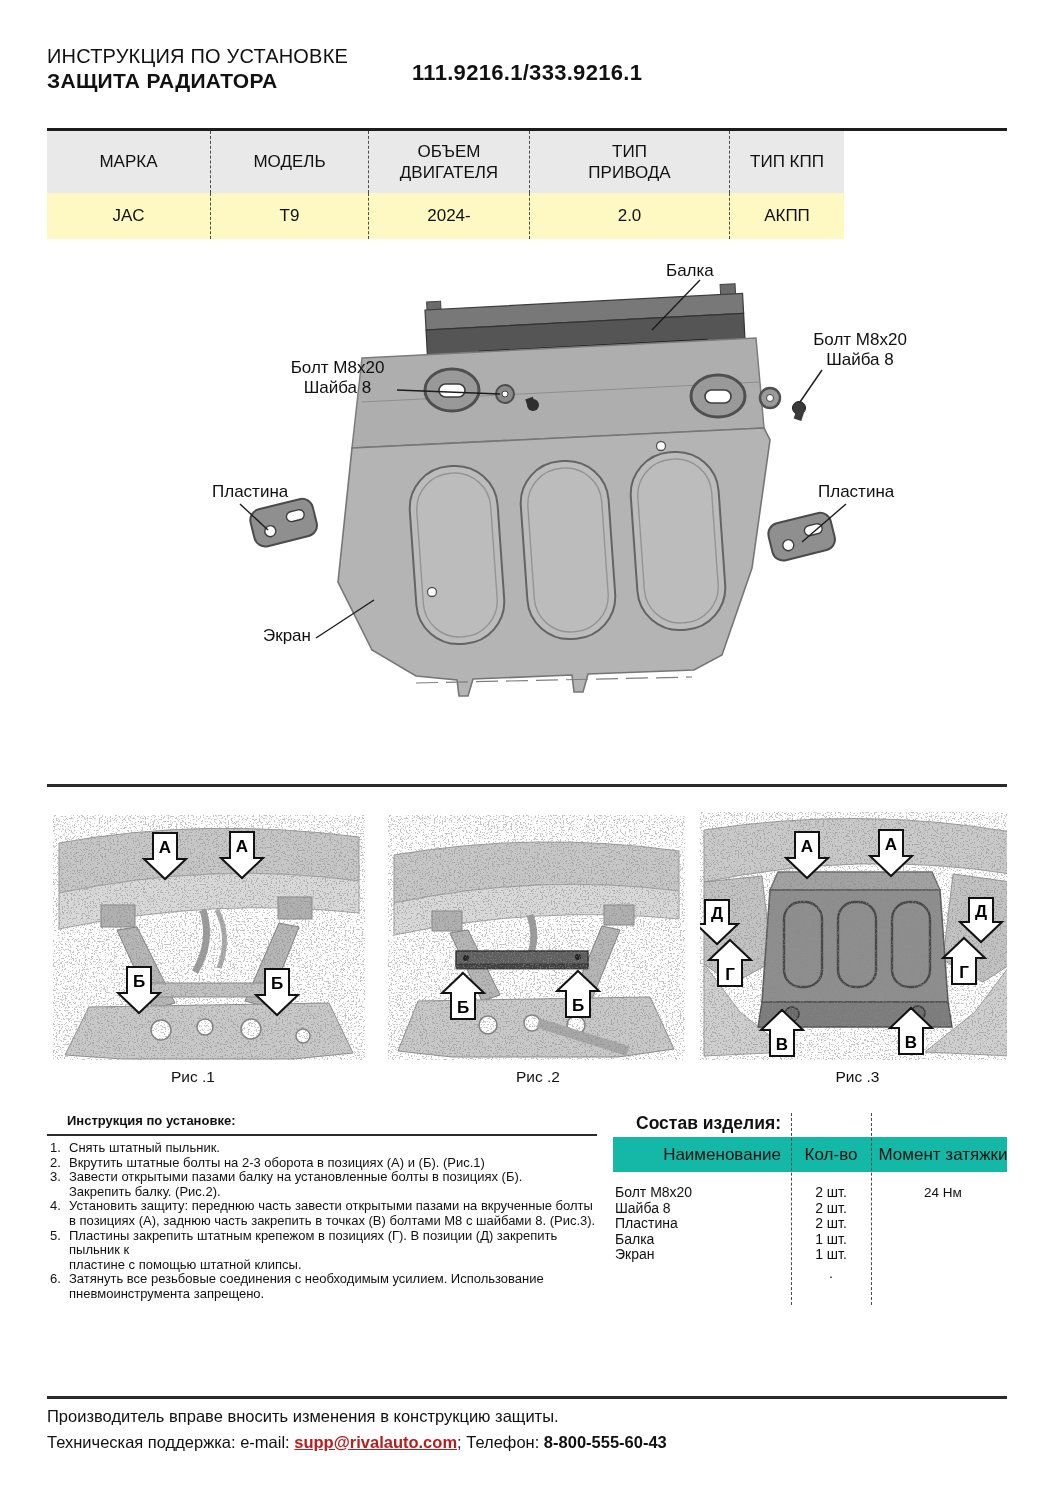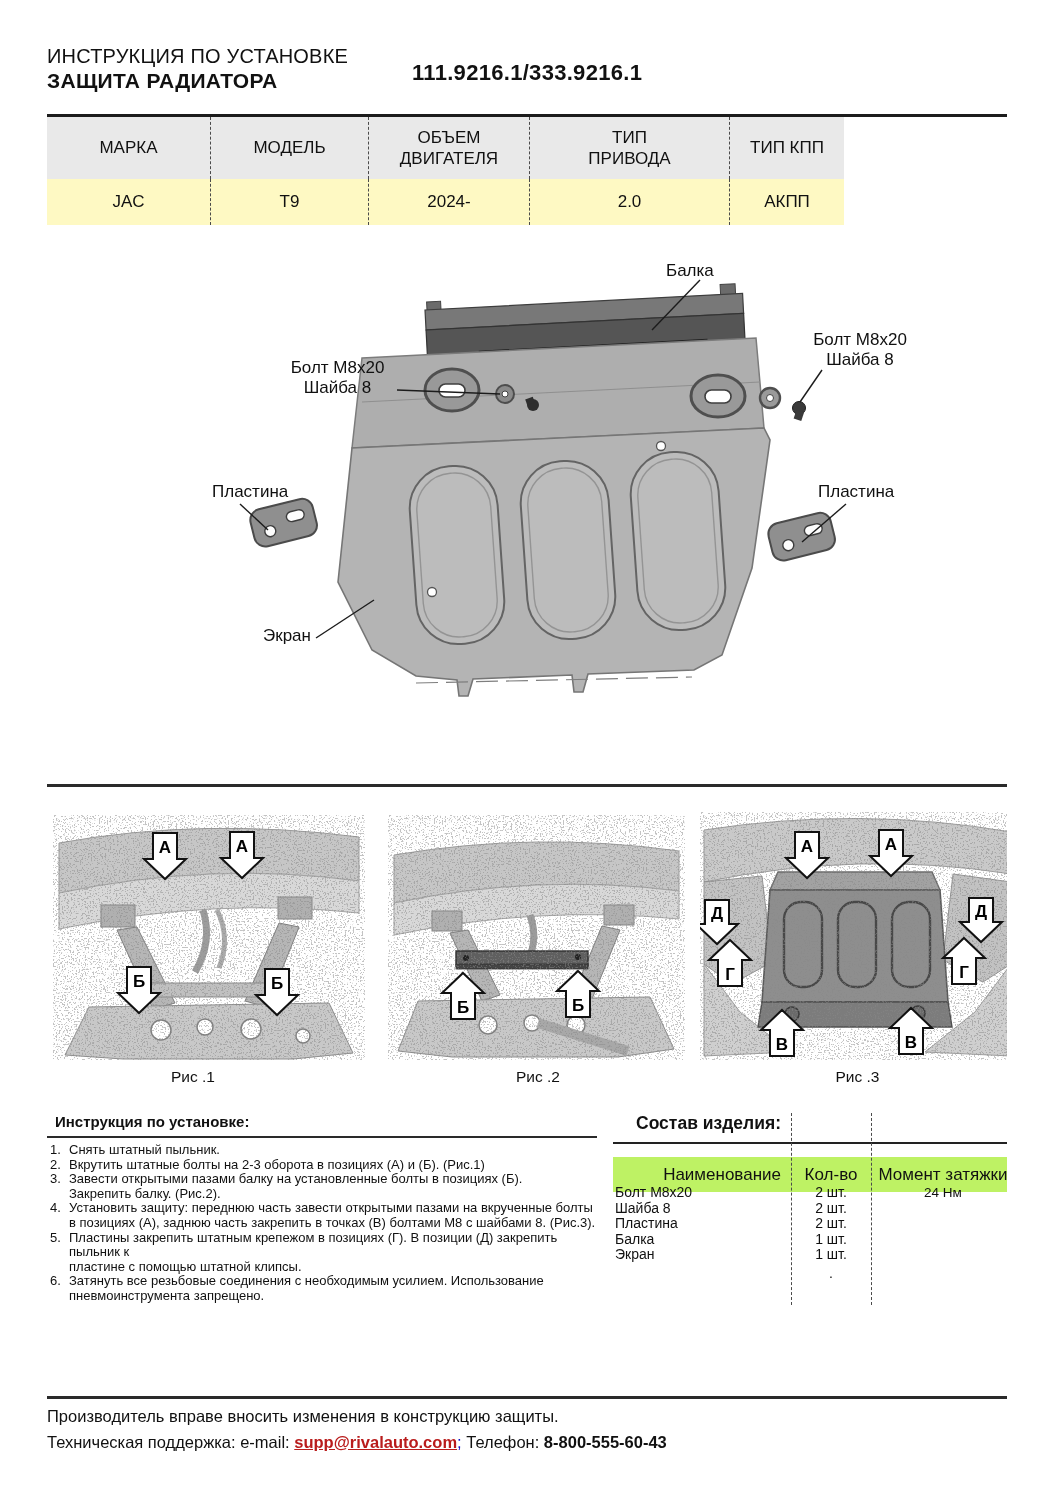--- a/index.html
+++ b/index.html
@@ -4,49 +4,49 @@
 <style>
   html,body{margin:0;padding:0;background:#fff;}
   .page{position:relative;width:1007px;height:1500px;background:#fff;overflow:hidden;
         font-family:"Liberation Sans",sans-serif;color:#111;}
   
   .hdr{position:absolute;left:47px;top:44px;line-height:1.22;}
   .hdr-l1{font-size:20px;letter-spacing:.2px;}
   .hdr-l2{font-size:21px;font-weight:bold;letter-spacing:.3px;}
   .part-no{position:absolute;left:412px;top:60px;font-size:22px;font-weight:bold;letter-spacing:.3px;}
   
-  .spec{position:absolute;left:47px;top:114px;width:966px;border-top:3px solid #1c1c1c;}
+  .spec{position:absolute;left:47px;top:128px;width:966px;border-top:3px solid #1c1c1c;}
   .spec-row{display:grid;grid-template-columns:163px 158px 161px 200px 115px 169px;}
   .spec-cell{display:flex;align-items:center;justify-content:center;text-align:center;
              font-size:17px;white-space:pre-line;line-height:1.25;}
   .spec-head .spec-cell{background:#e9e9e9;min-height:62px;}
   .spec-vals .spec-cell{min-height:46px;background:#fef9c3;}
   .spec-cell + .spec-cell{border-left:1.5px dashed #4a4a4a;}
   
   .diagram{position:absolute;left:0;top:250px;width:1061px;height:460px;}
   .diagram svg{position:absolute;left:0;top:0;}
   .dlabel{position:absolute;font-size:17px;color:#101010;line-height:1.2;white-space:pre-line;}
   .dlabel.center{text-align:center;}
   
   .rule{position:absolute;left:47px;width:966px;background:#2a2a2a;}
   
   .fig{position:absolute;}
   .caption{position:absolute;top:1068px;font-size:15.5px;text-align:center;}
   
   .instr{position:absolute;left:47px;top:1113px;width:550px;}
-  .instr-h{font-size:15px;font-weight:bold;margin-left:8px;}
+  .instr-h{font-size:13px;font-weight:bold;margin-left:20px;}
   .instr-hr{height:2px;background:#2a2a2a;margin-top:6px;margin-bottom:5px;}
   .instr-item{display:flex;font-size:13px;line-height:14.6px;}
   .instr-num{flex:none;width:19px;padding-left:3px;}
   .instr-text{flex:1;white-space:pre-wrap;}
   
   .parts{position:absolute;left:613px;top:1113px;width:402px;height:192px;}
   .parts-h{position:absolute;left:23px;top:0;font-size:17.5px;font-weight:bold;}
   .parts-topline{position:absolute;left:0;top:29px;width:402px;height:2px;background:#222;}
-  .parts-headband{position:absolute;left:0;top:44px;width:402px;height:35px;background:#bef264;
+  .parts-headband{position:absolute;left:0;top:24px;width:402px;height:35px;background:#14b8a6;
                   display:grid;grid-template-columns:178px 80px 144px;align-items:center;}
   .ph{font-size:17px;}
   .ph-name{text-align:right;padding-right:10px;}
   .ph-qty{text-align:center;}
   .ph-torque{text-align:center;}
   .pdash{position:absolute;top:0;bottom:0;border-left:1.5px dashed #4a4a4a;}
   .parts-rows{position:absolute;left:0;top:72px;width:402px;}
   .prow{display:grid;grid-template-columns:178px 80px 144px;font-size:14px;line-height:15.6px;}
   .pr-name{padding-left:2px;}
   .pr-qty{text-align:center;}

